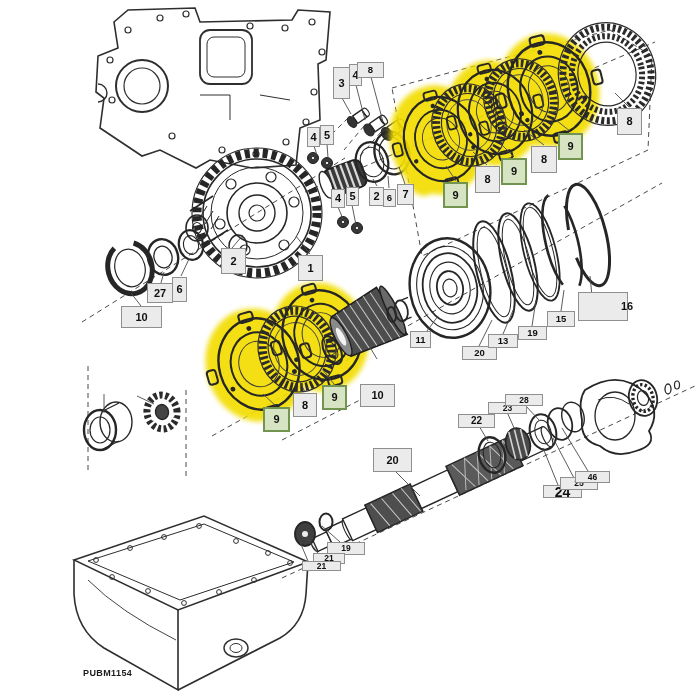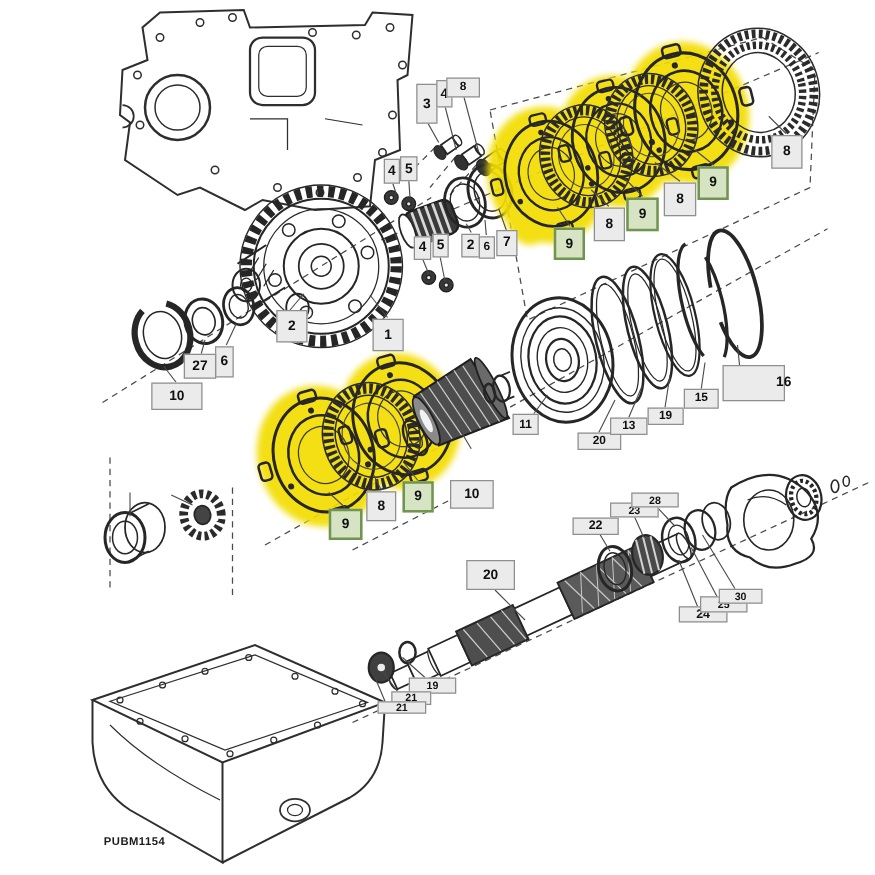--- a/index.html
+++ b/index.html
@@ -421,20 +421,20 @@
       <div class="callout standard" style="left: 518px; top: 326px; width: 29px; height: 14px; font-size: 9.5px;">19</div>
       <div class="callout standard" style="left: 547px; top: 311px; width: 28px; height: 16px; font-size: 9.5px;">15</div>
       <div class="callout standard" style="left: 578px; top: 292px; width: 29px; height: 29px; font-size: 11px; padding-left: 48px;">16</div>
       <div class="callout standard" style="left: 373px; top: 448px; width: 39px; height: 24px; font-size: 11px;">20</div>
       <div class="callout standard" style="left: 458px; top: 414px; width: 37px; height: 14px; font-size: 10px;">22</div>
       <div class="callout standard" style="left: 488px; top: 402px; width: 39px; height: 12px; font-size: 8.5px; text-align: center;">23</div>
       <div class="callout standard" style="left: 505px; top: 394px; width: 38px; height: 12px; font-size: 8.5px;">28</div>
       <div class="callout standard" style="left: 327px; top: 542px; width: 38px; height: 13px; font-size: 8.5px;">19</div>
       <div class="callout standard" style="left: 313px; top: 553px; width: 32px; height: 11px; font-size: 8.5px;">21</div>
       <div class="callout standard" style="left: 302px; top: 561px; width: 39px; height: 10px; font-size: 8.5px;">21</div>
-      <div class="callout standard" style="left: 543px; top: 485px; width: 39px; height: 13px; font-size: 10px;">24</div>
+      <div class="callout standard" style="left: 543px; top: 485px; width: 39px; height: 13px; font-size: 14px;">24</div>
       <div class="callout standard" style="left: 560px; top: 477px; width: 38px; height: 13px; font-size: 8.5px;">25</div>
-      <div class="callout standard" style="left: 575px; top: 471px; width: 35px; height: 12px; font-size: 8.5px;">30</div>
+      <div class="callout standard" style="left: 575px; top: 471px; width: 35px; height: 12px; font-size: 8.5px;">46</div>
     </div>
 
 <div id="code">PUBM1154</div>
 
 </div>
 
 </body></html>

